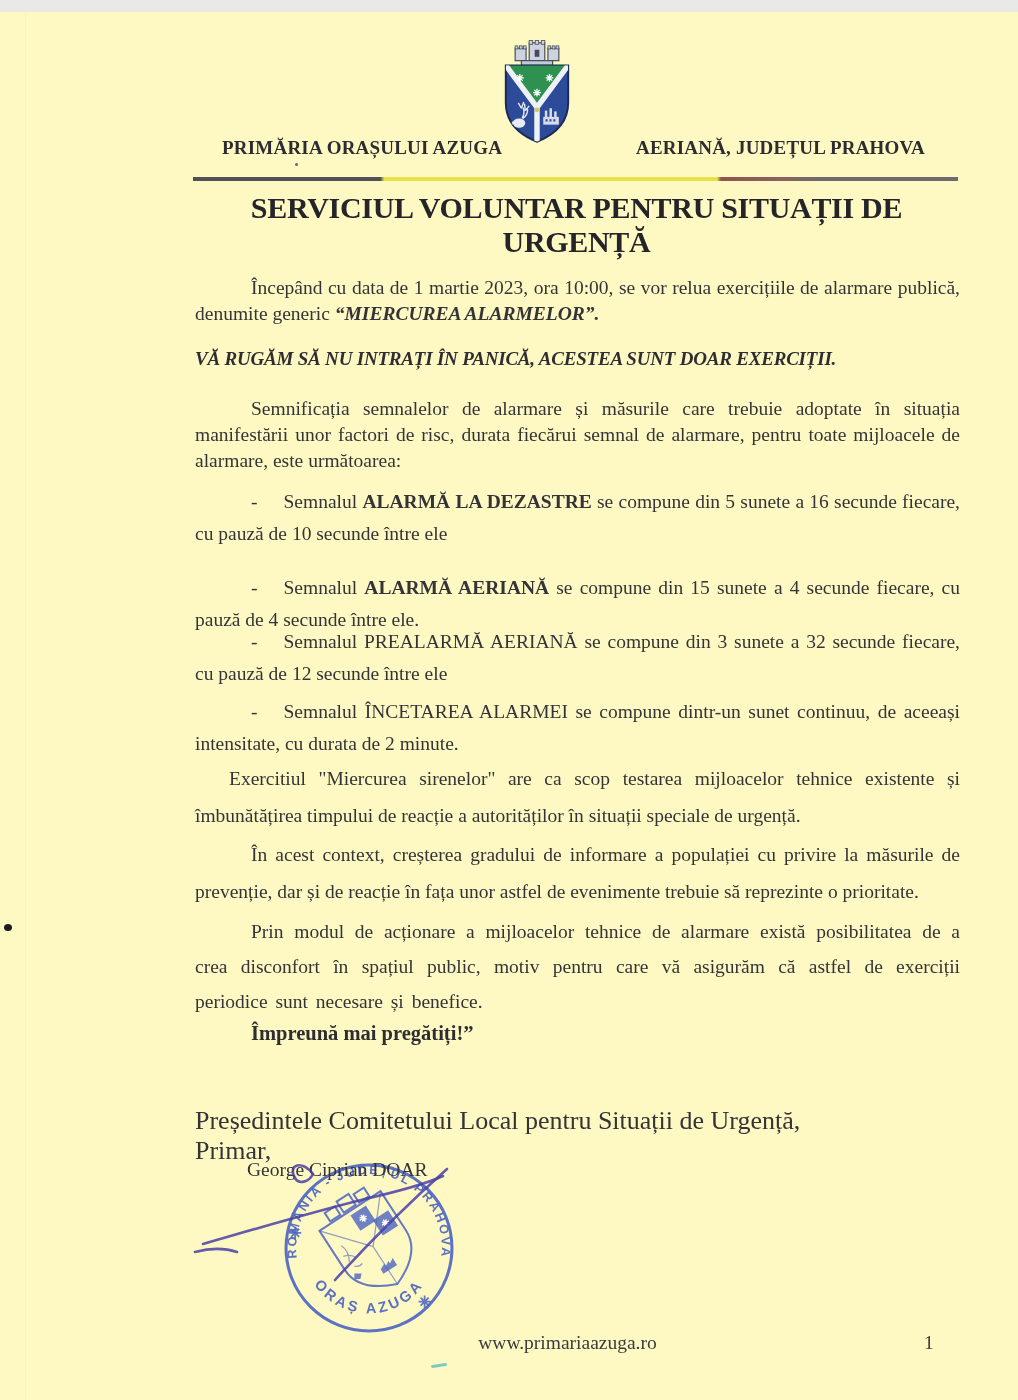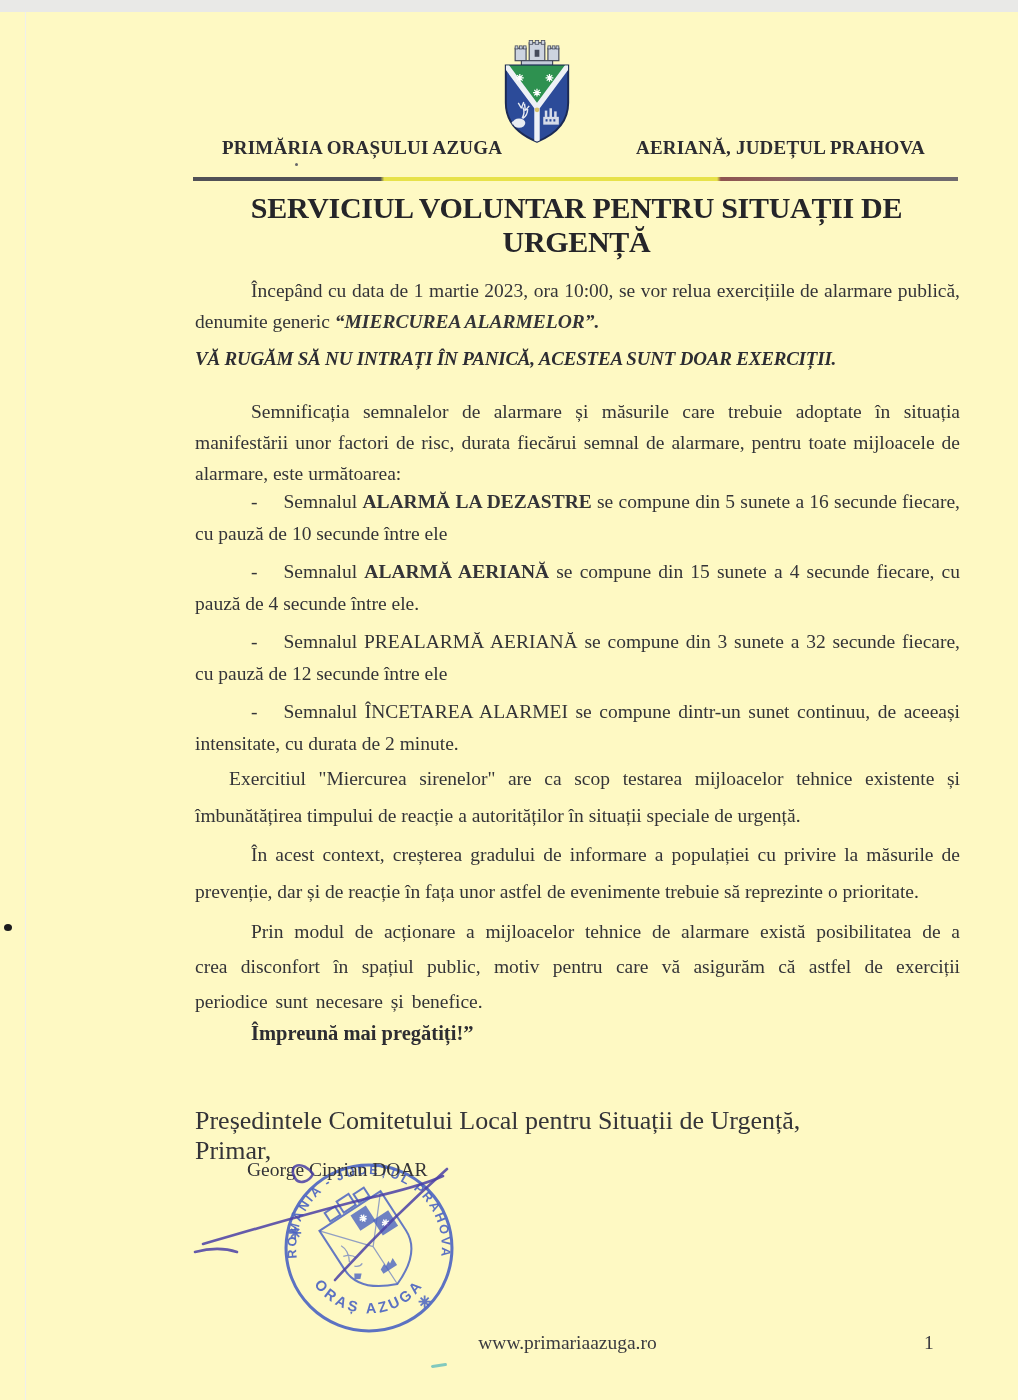--- a/index.html
+++ b/index.html
@@ -20,21 +20,21 @@
   .hdr-right{left:636px;}
 
   .crest{position:absolute;left:498px;top:28px;width:78px;height:110px;}
 
   .rule{position:absolute;left:193px;top:165px;width:765px;height:3.5px;
     background:linear-gradient(90deg,#515156 0%,#515156 24.5%,#e7e24a 25%,#e7e24a 68.5%,#8f544f 69%,#8a625f 77%,#6f6a6e 82%,#6f6a6e 100%);}
 
   .title{position:absolute;left:195px;top:179px;width:763px;margin:0;text-align:center;
     font-size:30px;line-height:34px;font-weight:bold;color:#252529;letter-spacing:-.3px;}
 
-  .body{position:absolute;left:195px;width:765px;margin:0;font-size:19.5px;line-height:31px;text-align:justify;}
+  .body{position:absolute;left:195px;width:765px;margin:0;font-size:19.5px;line-height:26px;text-align:justify;}
   .indent{text-indent:56px;}
   .lh32{line-height:32px;}
   .loose{line-height:37px;}
   .bi{font-weight:bold;font-style:italic;}
   .b{font-weight:bold;}
   .dash{margin-right:26px;}
 
   .warning{position:absolute;left:195px;top:336px;margin:0;font-size:19px;font-weight:bold;
     font-style:italic;white-space:nowrap;letter-spacing:-.2px;color:#2d2d32;}
 
@@ -131,21 +131,21 @@
   <h1 class="title">SERVICIUL VOLUNTAR PENTRU SITUAȚII DE URGENȚĂ</h1>
 
   <p class="body indent" style="top:263px"><span>Începând cu  data de 1 martie 2023, ora 10:00, se vor relua exercițiile de alarmare publică, denumite generic </span><span class="bi">“MIERCUREA ALARMELOR”.</span></p>
 
   <p class="warning">VĂ RUGĂM SĂ NU INTRAȚI ÎN PANICĂ, ACESTEA SUNT DOAR EXERCIȚII.</p>
 
   <p class="body indent" style="top:384px">Semnificația semnalelor de alarmare și măsurile care trebuie adoptate în situația manifestării unor factori de risc, durata fiecărui semnal de alarmare, pentru toate mijloacele de alarmare, este următoarea:</p>
 
   <p class="body lh32 indent" style="top:474px"><span class="dash">-</span><span>Semnalul </span><span class="b">ALARMĂ LA DEZASTRE</span><span> se compune din 5 sunete a 16 secunde fiecare, cu pauză de 10 secunde între ele</span></p>
 
-  <p class="body lh32 indent" style="top:544px"><span class="dash">-</span><span>Semnalul </span><span class="b">ALARMĂ AERIANĂ</span><span> se compune din 15 sunete a 4 secunde fiecare, cu pauză de 4 secunde între ele.</span></p>
+  <p class="body lh32 indent" style="top:560px"><span class="dash">-</span><span>Semnalul </span><span class="b">ALARMĂ AERIANĂ</span><span> se compune din 15 sunete a 4 secunde fiecare, cu pauză de 4 secunde între ele.</span></p>
 
   <p class="body lh32 indent" style="top:614px"><span class="dash">-</span><span>Semnalul </span><span>PREALARMĂ AERIANĂ</span><span> se compune din 3 sunete a 32 secunde fiecare, cu pauză de 12 secunde între ele</span></p>
 
   <p class="body lh32 indent" style="top:684px"><span class="dash">-</span><span>Semnalul </span><span>ÎNCETAREA ALARMEI</span><span> se compune dintr-un sunet continuu, de aceeași intensitate, cu durata de 2 minute.</span></p>
 
   <p class="body loose" style="top:748px;text-indent:34px;">Exercitiul "Miercurea sirenelor" are ca scop testarea mijloacelor tehnice existente și îmbunătățirea timpului de reacție a autorităților în situații speciale de urgență.</p>
 
   <p class="body loose indent" style="top:824px">În acest context, creșterea gradului de informare a populației cu privire la măsurile de prevenție, dar și de reacție în fața unor astfel de evenimente trebuie să reprezinte o prioritate.</p>
 
   <p class="body indent" style="top:902px;line-height:35px;word-spacing:3px;">Prin modul de acționare a mijloacelor tehnice de alarmare există posibilitatea de a crea disconfort în spațiul public, motiv pentru care vă asigurăm că astfel de exerciții periodice sunt necesare și benefice.</p>

